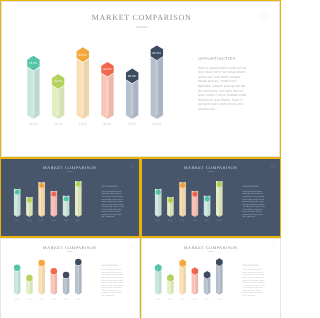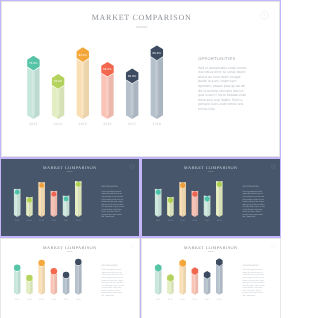--- a/index.html
+++ b/index.html
@@ -1,18 +1,18 @@
 <!DOCTYPE html>
 <html><head>
 <meta charset="utf-8">
 <title>Market Comparison</title>
 <style>
   html,body{margin:0;padding:0;}
   body{width:281px;height:318px;background:#ffffff;font-family:"Liberation Sans",sans-serif;overflow:hidden;}
-  .page{position:relative;width:281px;height:318px;background:#c4b5fd;}
+  .page{position:relative;width:281px;height:318px;background:#eab308;}
   .slide{position:absolute;overflow:hidden;}
   .hero{left:2px;top:2px;width:277px;height:154px;background:#fff;box-shadow:0 0 0 1px #dfe6e4;}
   .t1{left:1px;top:159px;width:138px;height:77px;}
   .t2{left:142px;top:159px;width:138px;height:77px;}
   .t3{left:1px;top:239px;width:138px;height:79px;box-shadow:0 0 0 1px #e3e8e7;}
   .t4{left:142px;top:239px;width:138px;height:79px;box-shadow:0 0 0 1px #e3e8e7;}
   svg{display:block;}
   svg text{-webkit-font-smoothing:antialiased;text-rendering:geometricPrecision;}
 </style>
 </head>

